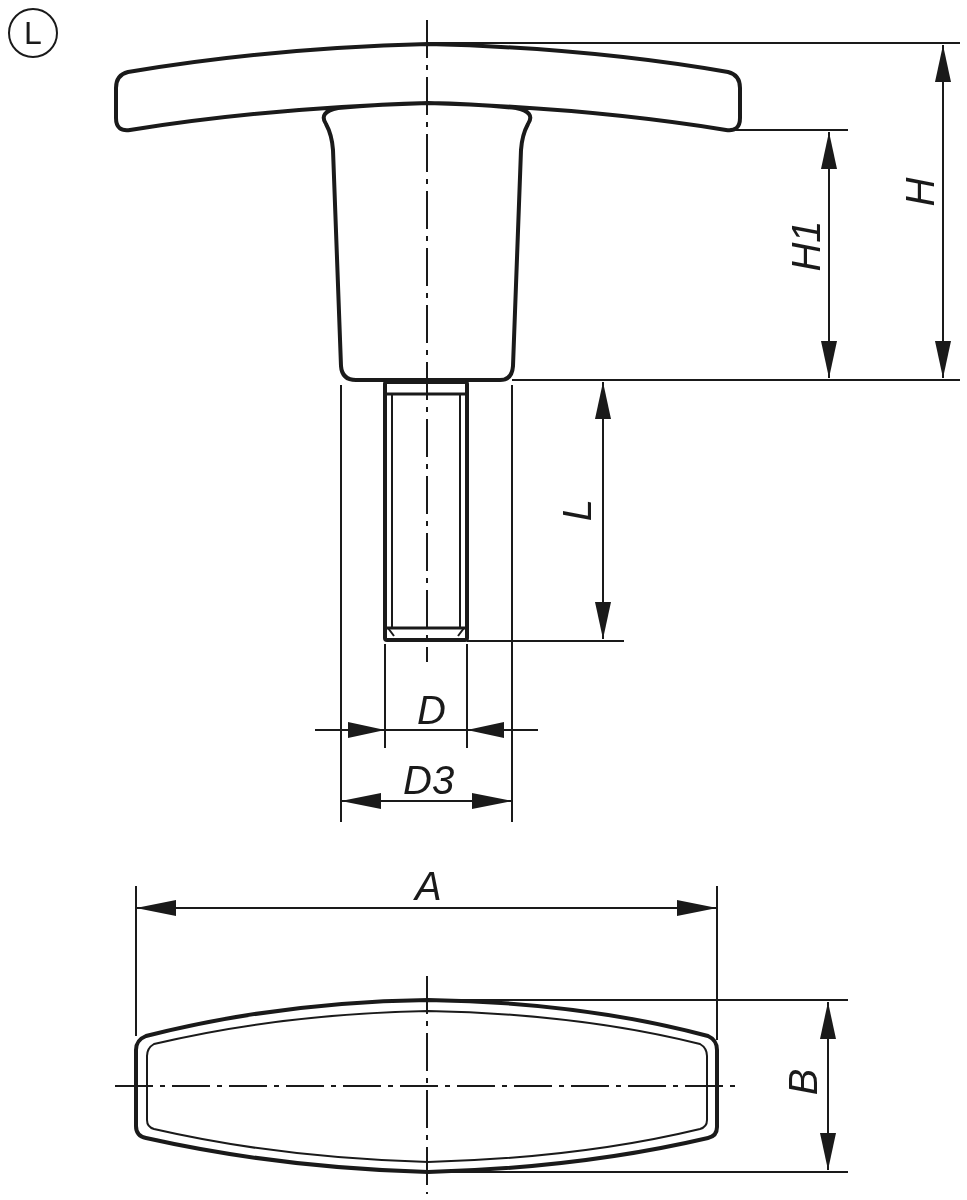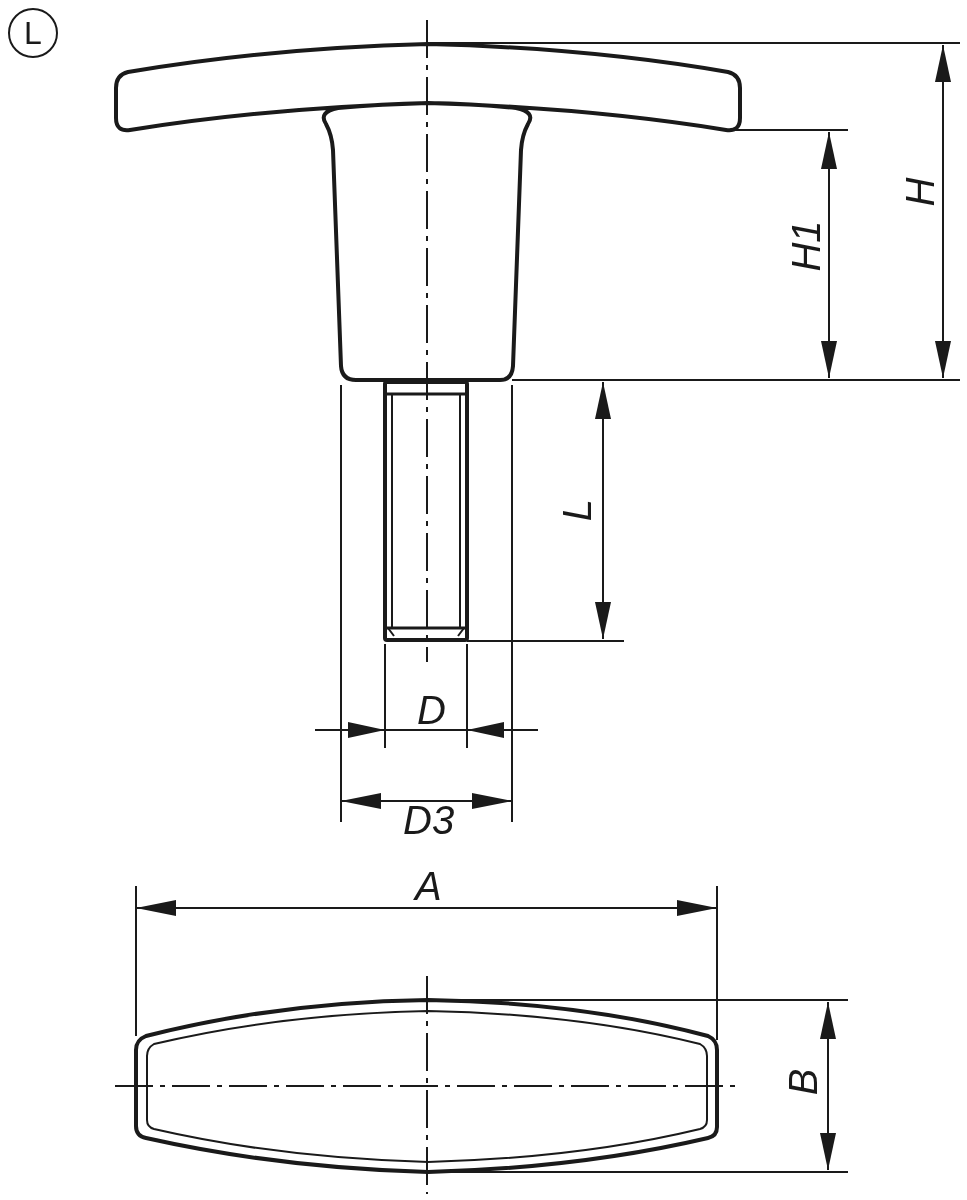--- a/index.html
+++ b/index.html
@@ -182,15 +182,15 @@
       <polygon class="arrow" points="828,1002 820,1039 836,1039"></polygon>
       <polygon class="arrow" points="828,1170 820,1133 836,1133"></polygon>
     </g>
   </g>
 </svg>
 
 <div class="label rot" style="left:906px; top:172px;">H</div>
 <div class="label rot" style="left:780px; top:226px;">H1</div>
 <div class="label rot" style="left:566px; top:490px;">L</div>
 <div class="label" style="left:417px; top:690px;">D</div>
-<div class="label" style="left:403px; top:800px;">D3</div>
+<div class="label" style="left:403px; top:760px;">D3</div>
 <div class="label" style="left:415px; top:866px;">A</div>
 <div class="label rot" style="left:790px; top:1062px;">B</div>
 
 </body></html>

